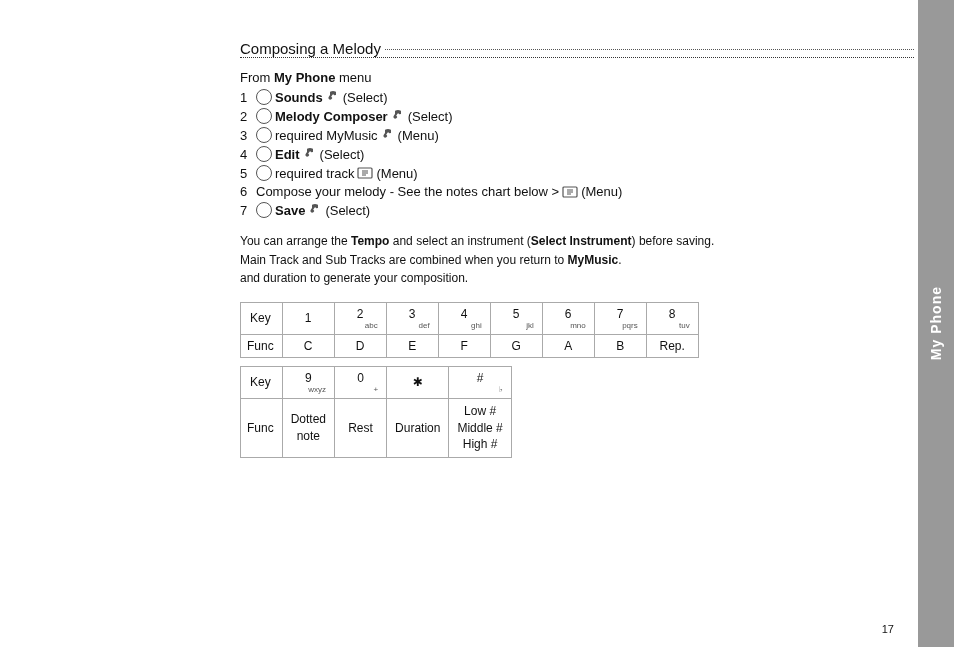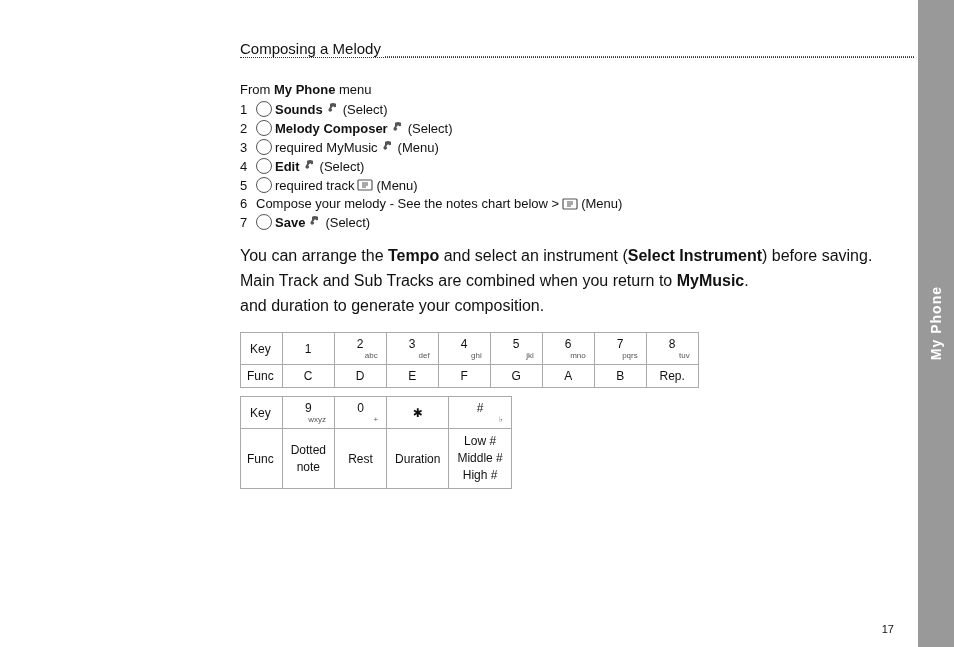--- a/index.html
+++ b/index.html
@@ -50,25 +50,25 @@
     .page-number {
       position: absolute;
       bottom: 12px;
       right: 60px;
       font-size: 11px;
     }
 
     .section-title {
       font-size: 15px;
       font-weight: normal;
-      margin-bottom: 24px;
+      margin-bottom: 12px;
       border-bottom: 1px dotted #333;
       padding-bottom: 0;
       display: flex;
-      align-items: flex-end;
+      align-items: flex-start;
     }
 
     .section-title-text {
       white-space: nowrap;
       font-size: 15px;
     }
 
     .dots {
       flex: 1;
       border-bottom: 1px dotted #555;
@@ -139,21 +139,21 @@
       width: 16px;
       height: 12px;
     }
 
     .bold { font-weight: bold; }
 
     .description-block {
       margin-top: 14px;
       margin-bottom: 14px;
       line-height: 1.55;
-      font-size: 16px;
+      font-size: 12px;
     }
 
     
     .notes-table {
       border-collapse: collapse;
       width: auto;
       margin-top: 8px;
       font-size: 12px;
     }
 

